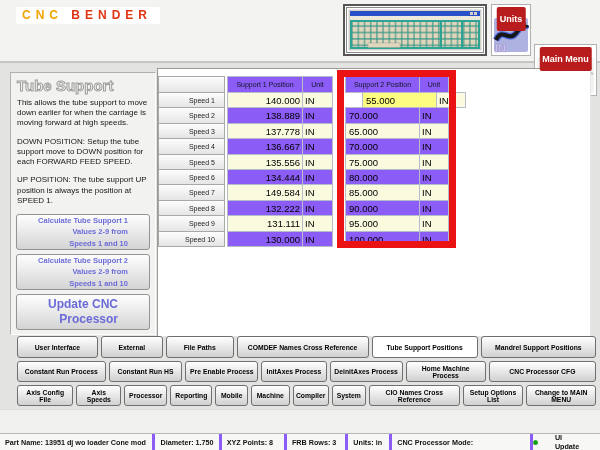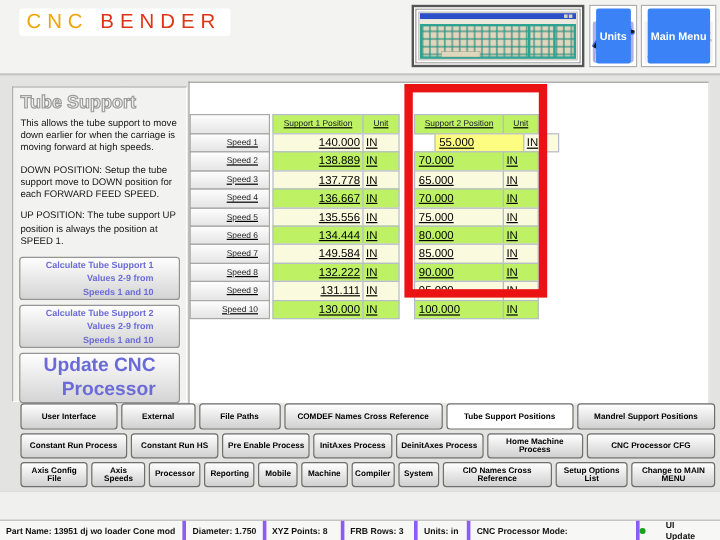--- a/index.html
+++ b/index.html
@@ -12,42 +12,42 @@
   }
 
   
   .header {
     position:absolute; left:0; top:0; width:600px; height:63px;
     background:#f3f3f1; border-bottom:2px solid #c6c6c4;
   }
   .brand {
     position:absolute; left:16px; top:7px;
     background:#fff; padding:1px 8px 2px 6px; border-radius:2px;
-    font-size:17px; font-weight:normal; letter-spacing:5px; white-space:nowrap;
+    font-size:12px; font-weight:bold; letter-spacing:5px; white-space:nowrap;
   }
   .brand .cnc { color:#f0a400; }
   .brand .bender { color:#e03414; }
   .subtitle {
     position:absolute; left:20px; top:26px;
     font-size:18px; font-weight:bold; color:#eeeeec;
     -webkit-text-stroke:1px #a2a2a0;
     text-shadow:1px 1px 1px #ffffff;
     margin-top:44px;
   }
   .hdr-btn {
     position:absolute; top:4px; background:#fff; border:1px solid #b0b0b0;
     padding:1px; cursor:pointer;
   }
   .kb-btn { left:343px; width:144px; height:52px; border:2px solid #555; }
   .units-btn { left:491px; width:40px; height:52px; }
-  .menu-btn  { left:534px; width:63px; height:52px; }
+  .menu-btn  { left:534px; width:63px; height:52px;margin-top:40px; }
   .icon-label {
     position:absolute; top:2px; left:50%; transform:translateX(-50%);
-    background:#3b82f6; color:#fff; font-weight:bold; font-size:9px;
-    padding:18px 3px; border-radius:2px; white-space:nowrap; z-index:2;
+    background:#b91c1c; color:#fff; font-weight:bold; font-size:9px;
+    padding:7px 3px; border-radius:2px; white-space:nowrap; z-index:2;
   }
 
   
   .support-panel {
     position:absolute; left:10px; top:72px; width:146px; height:263px;
     background:#f2f2f0; border:1px solid #b0b0ae;
     border-right-color:#fdfdfd; border-bottom-color:#fdfdfd;
     display:flex; flex-direction:column; padding:3px 5px 4px 5px;
   }
   .panel-title {
@@ -59,33 +59,33 @@
   .panel-buttons { margin-top:auto; display:flex; flex-direction:column; gap:4px; }
   .calc-btn {
     width:100%; min-height:36px;
     background:linear-gradient(#fefefe,#d4d4d4);
     border:1px solid #949494; border-radius:3px;
     color:#6b6bd8; font-weight:bold; font-size:7.5px; line-height:1.5;
     text-align:right; white-space:pre-line; cursor:pointer;
     display:flex; align-items:center; justify-content:center;
     font-family:"Liberation Sans", sans-serif;
   }
-  .panel-buttons .calc-btn:nth-of-type(3) { font-size:16px; line-height:1.25; }
+  .panel-buttons .calc-btn:nth-of-type(3) { font-size:12px; line-height:1.25; }
 
   
   .table-panel {
     position:absolute; left:157px; top:68px; width:434px; height:269px;
     background:#fff; border:1px solid #9a9a98;
     border-right-color:#e6e6e4; border-bottom-color:#e6e6e4;
   }
-  .tbl { position:absolute; left:1px; top:27px;text-decoration:underline; }
+  .tbl { position:absolute; left:1px; top:8px; }
   .tr { display:flex; margin-top:-1px; }
   .cell {
     height:16.4px; line-height:15px; border:1px solid #b6bccc; margin-left:-1px;
-    overflow:hidden; white-space:nowrap; background:#bef264;
+    overflow:hidden; white-space:nowrap; background:#8b5cf6;
   }
   .tr.head .cell { height:17px; line-height:16px; font-size:7px; color:#141428; text-align:center; }
   .gap { border:none; background:transparent; margin-left:-1px; }
   .c-label { width:67px; background:linear-gradient(#fdfdfd,#e5e5e5); border-color:#a8a8a6;
              text-align:right; padding-right:9px; font-size:7px; color:#222; }
   .g1 { width:4px; } .g2 { width:14px; }
   .c-s1 { width:76px; text-align:right; padding-right:2px; font-size:9.5px; color:#000; }
   .c-u1 { width:31px; text-align:left; padding-left:2px; font-size:9.5px; color:#000; }
   .c-s2 { width:75px; text-align:left; padding-left:3px; font-size:9.5px; color:#000; }
   .c-u2 { width:30px; text-align:left; padding-left:2px; font-size:9.5px; color:#000; }

